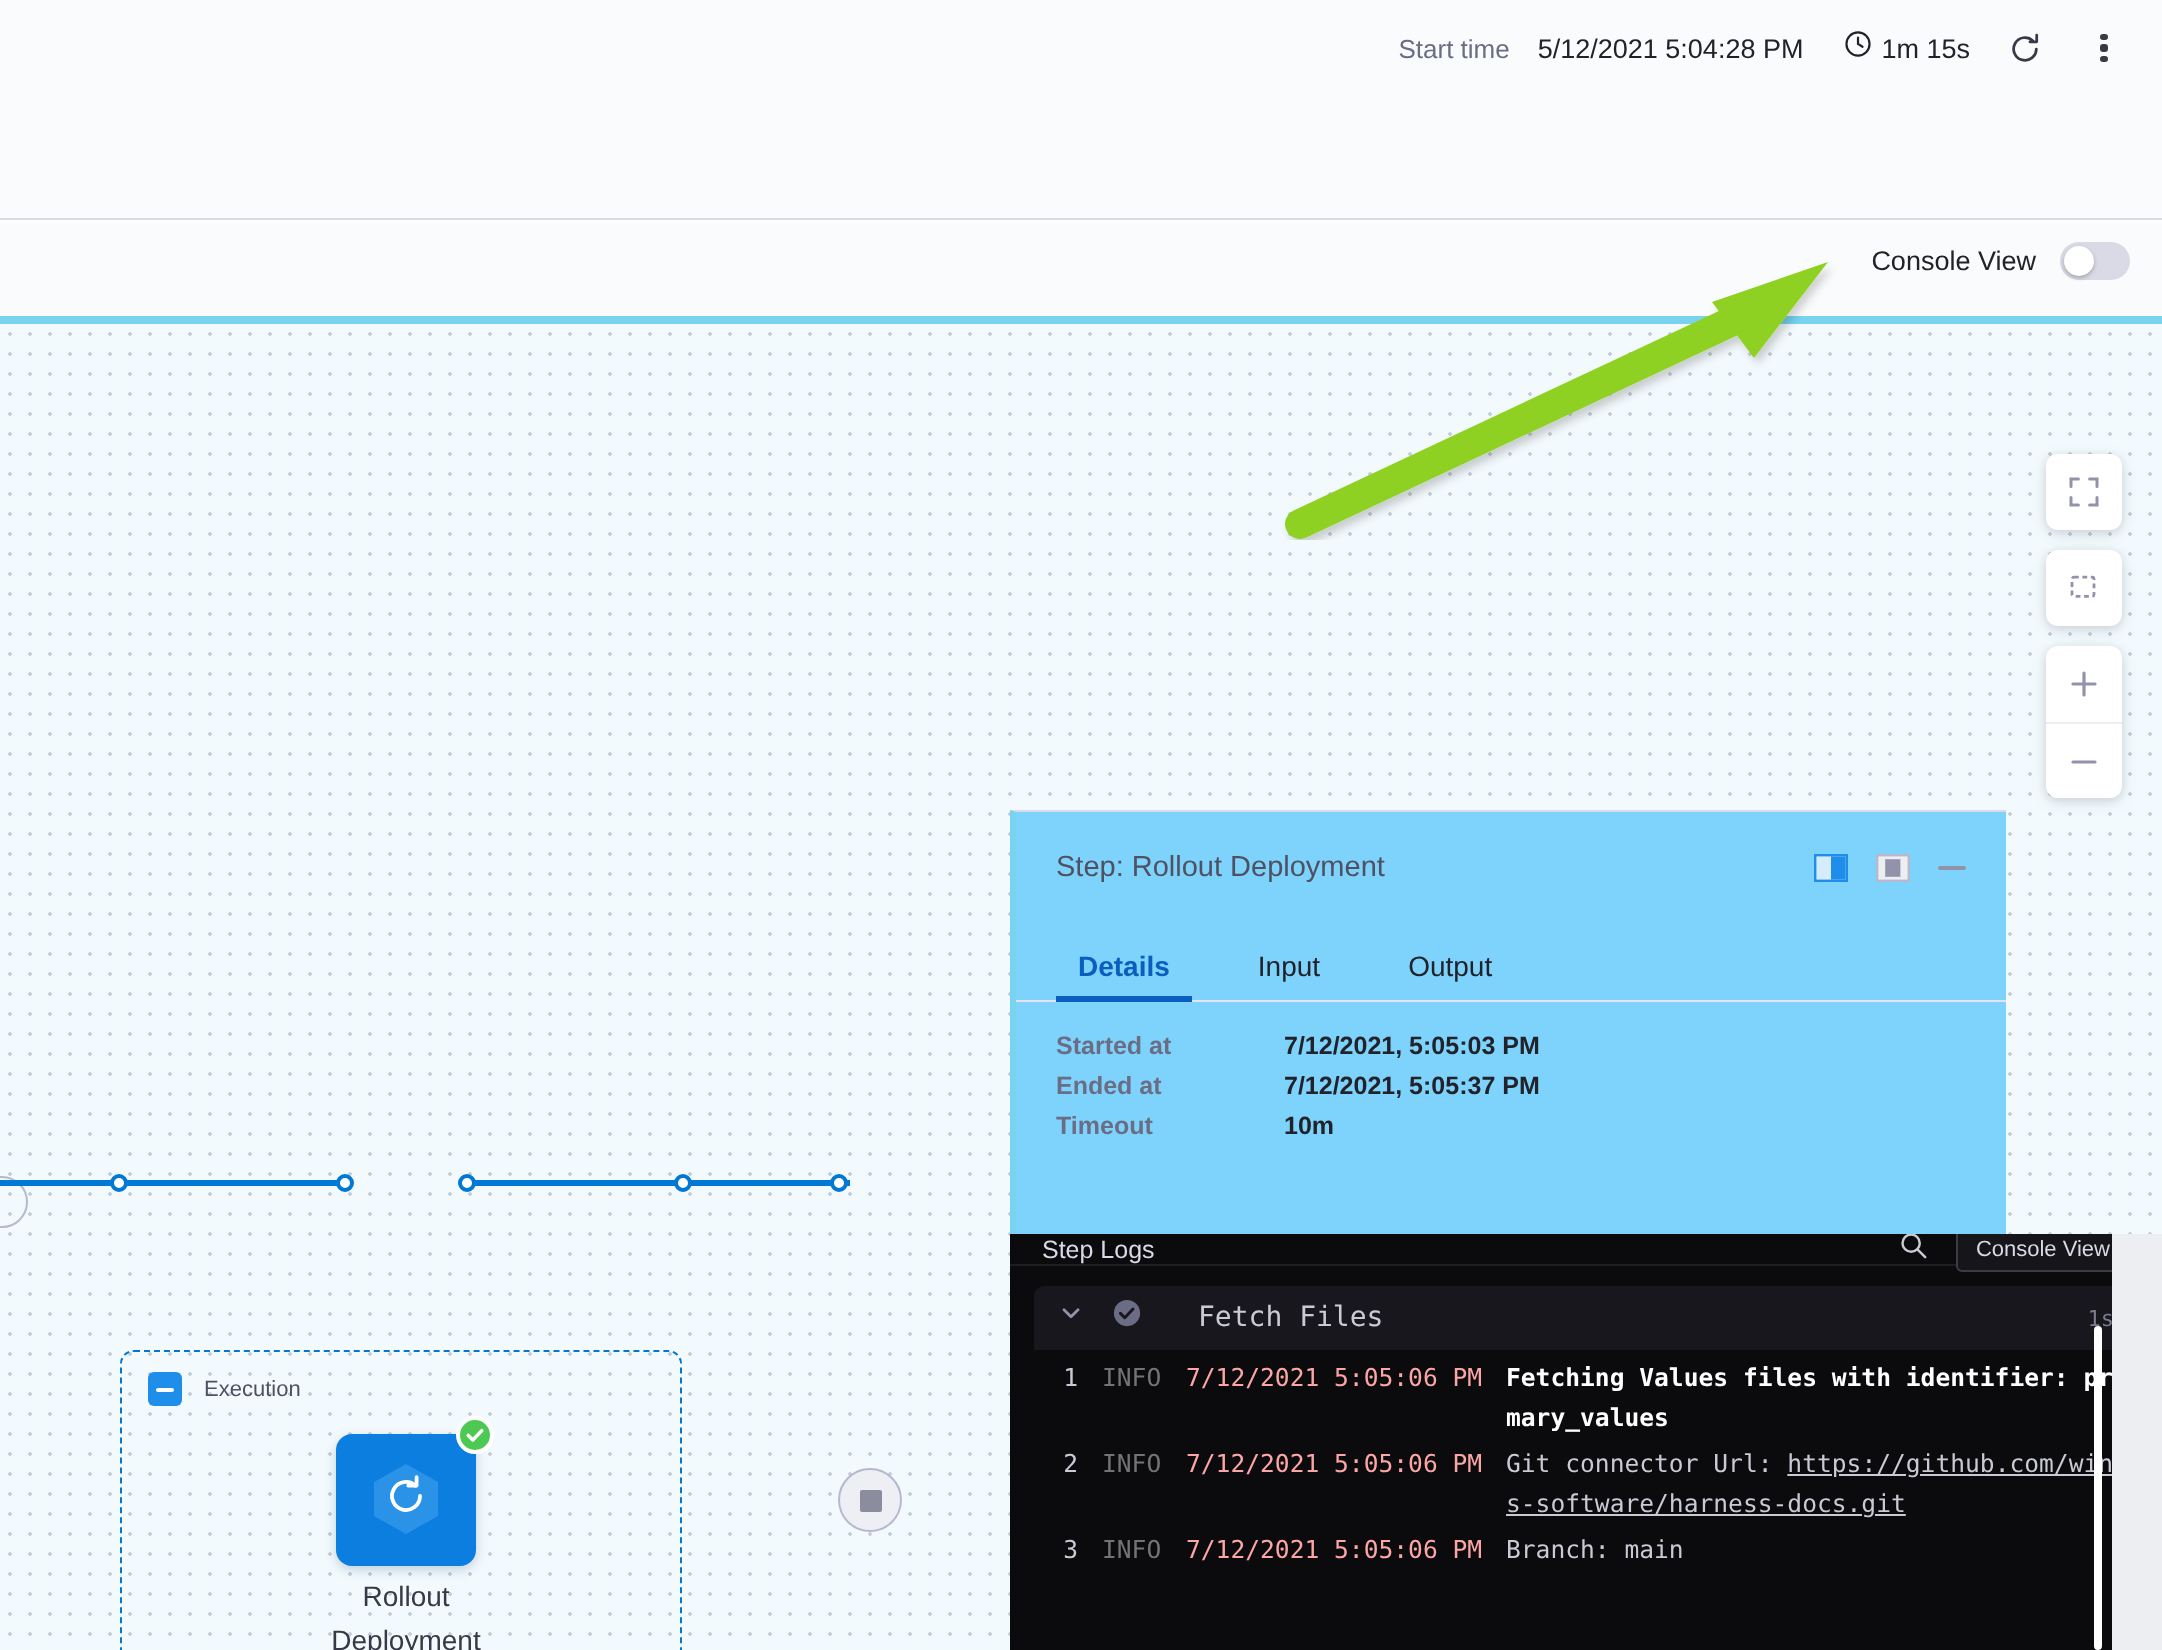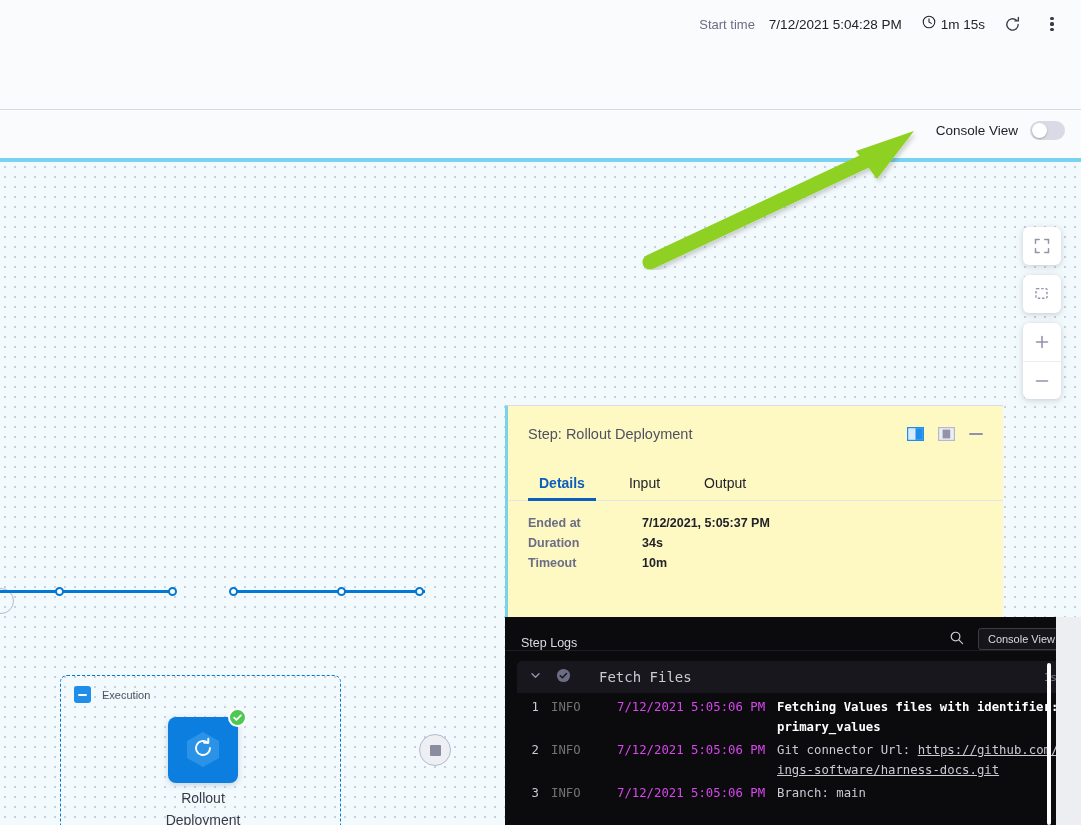--- a/index.html
+++ b/index.html
@@ -119,21 +119,21 @@
     position: absolute; left: -12px; top: 426px; width: 26px; height: 26px;
     border-radius: 50%; border: 1.5px solid #b6b8cd; background: transparent;
   }
 
   
   .annot-arrow { position: absolute; left: 630px; top: 125px; pointer-events: none; }
 
   
   .details-panel {
     position: absolute; left: 505px; top: 405px; width: 498px; height: 420px;
-    background: #fef9c3; border-left: 3px solid #79d3f0; border-top: 1px solid #d9dae5;
+    background: #7dd3fc; border-left: 3px solid #79d3f0; border-top: 1px solid #d9dae5;
   }
   .dp-header {
     position: absolute; left: 0; top: 0; width: 100%; height: 55px;
     display: flex; align-items: center; padding: 0 20px;
   }
   .dp-title { font-size: 14.5px; color: #4f5162; flex: 1; }
   .dp-actions { display: flex; align-items: center; gap: 14px; }
   .layout-ico { width: 17px; height: 14px; cursor: pointer; }
   .minimize-dash { width: 14px; height: 2px; background: #9293ab; border-radius: 1px; cursor: pointer; }
 
@@ -155,61 +155,61 @@
   .kv-row { display: flex; align-items: baseline; height: 20px; margin-bottom: 0px; }
   .kv-key { width: 114px; font-size: 12.5px; color: #6b6d85; font-weight: 700; }
   .kv-val { font-size: 12.5px; color: #22222a; font-weight: 700; }
 
   
   .logs {
     position: absolute; left: 505px; top: 617px; width: 576px; height: 208px;
     background: #0b0b0e; overflow: hidden;
   }
   .logs-head {
-    height: 34px; display: flex; align-items: flex-end; padding: 0 16px;
+    height: 16px; display: flex; align-items: center; padding: 0 16px;
     border-bottom: 1px solid #1d1d23;
   }
   .logs-title { font-size: 12.5px; color: #d9dae5; flex: 1; }
   .logs-head-actions { display: flex; align-items: center; gap: 14px; }
   .console-btn {
     font-size: 11px; color: #d9dae5; border: 1px solid #3b3c46; border-radius: 3px;
     padding: 4px 9px; cursor: pointer; background: #15151a;
   }
   .log-section {
     margin: 10px 12px 0 12px; background: #17171d; border-radius: 5px 5px 0 0;
     height: 32px; display: flex; align-items: center; padding: 0 12px; gap: 14px;
     cursor: pointer;
   }
   .sec-title { font-family: "DejaVu Sans Mono", monospace; font-size: 14px; color: #c9cad4; flex: 1; margin-left: 14px; }
   .sec-time { font-family: "DejaVu Sans Mono", monospace; font-size: 11px; color: #7a7b8c; }
   .log-lines { padding: 4px 12px 0 12px; font-family: "DejaVu Sans Mono", monospace; font-size: 12.3px; }
   .log-row { display: flex; margin-bottom: 3px; line-height: 20px; }
   .ln-no { width: 22px; text-align: right; color: #c9cad4; flex: none; }
   .ln-lvl { width: 54px; padding-left: 12px; color: #737373; flex: none; }
-  .ln-ts { width: 160px; color: #d946ef; flex: none; margin-left: 24px; }
+  .ln-ts { width: 160px; color: #fca5a5; flex: none; }
   .ln-msg { flex: 1; color: #c9cad4; word-break: break-all; }
   .ln-msg.bold { color: #ffffff; font-weight: 700; }
   .ln-link { color: #c9cad4; text-decoration: underline; }
   .log-scroll {
     position: absolute; right: 30px; top: 46px; width: 4px; height: 162px;
     background: #ffffff; border-radius: 2px;
   }
   .log-right-gutter {
     position: absolute; right: 0; top: 0; width: 25px; height: 208px; background: #eceef1;
   }
 </style>
 </head>
 <body>
 
 <div class="root">
 
   <div class="topbar">
     <div class="topbar-right">
       <span class="start-label">Start time</span>
-      <span class="start-value">7/12/2021 5:04:28 PM</span>
+      <span class="start-value">5/12/2021 5:04:28 PM</span>
       <span class="dur-wrap">
         <span>
           <svg width="14" height="14" viewBox="0 0 16 16">
               <circle cx="8" cy="8" r="6.6" fill="none" stroke="#22222a" stroke-width="1.25"></circle>
               <path d="M8 4.4V8l2.6 1.6" fill="none" stroke="#22222a" stroke-width="1.25" stroke-linecap="round"></path>
             </svg>
         </span>
         <span class="dur-value">1m 15s</span>
       </span>
       <span class="icon-btn">
@@ -350,26 +350,26 @@
     </div>
 
     <div class="dp-tabs">
       <span class="dp-tab active">Details</span>
       <span class="dp-tab">Input</span>
       <span class="dp-tab">Output</span>
     </div>
 
     <div class="dp-body">
       <div class="kv-row">
+        <span class="kv-key">Started at</span>
+        <span class="kv-val">7/12/2021, 5:05:03 PM</span>
+      </div>
+      <div class="kv-row">
         <span class="kv-key">Ended at</span>
         <span class="kv-val">7/12/2021, 5:05:37 PM</span>
-      </div>
-      <div class="kv-row">
-        <span class="kv-key">Duration</span>
-        <span class="kv-val">34s</span>
       </div>
       <div class="kv-row">
         <span class="kv-key">Timeout</span>
         <span class="kv-val">10m</span>
       </div>
     </div>
   </div>
 
   <div class="logs">
     <div class="log-right-gutter"></div>

